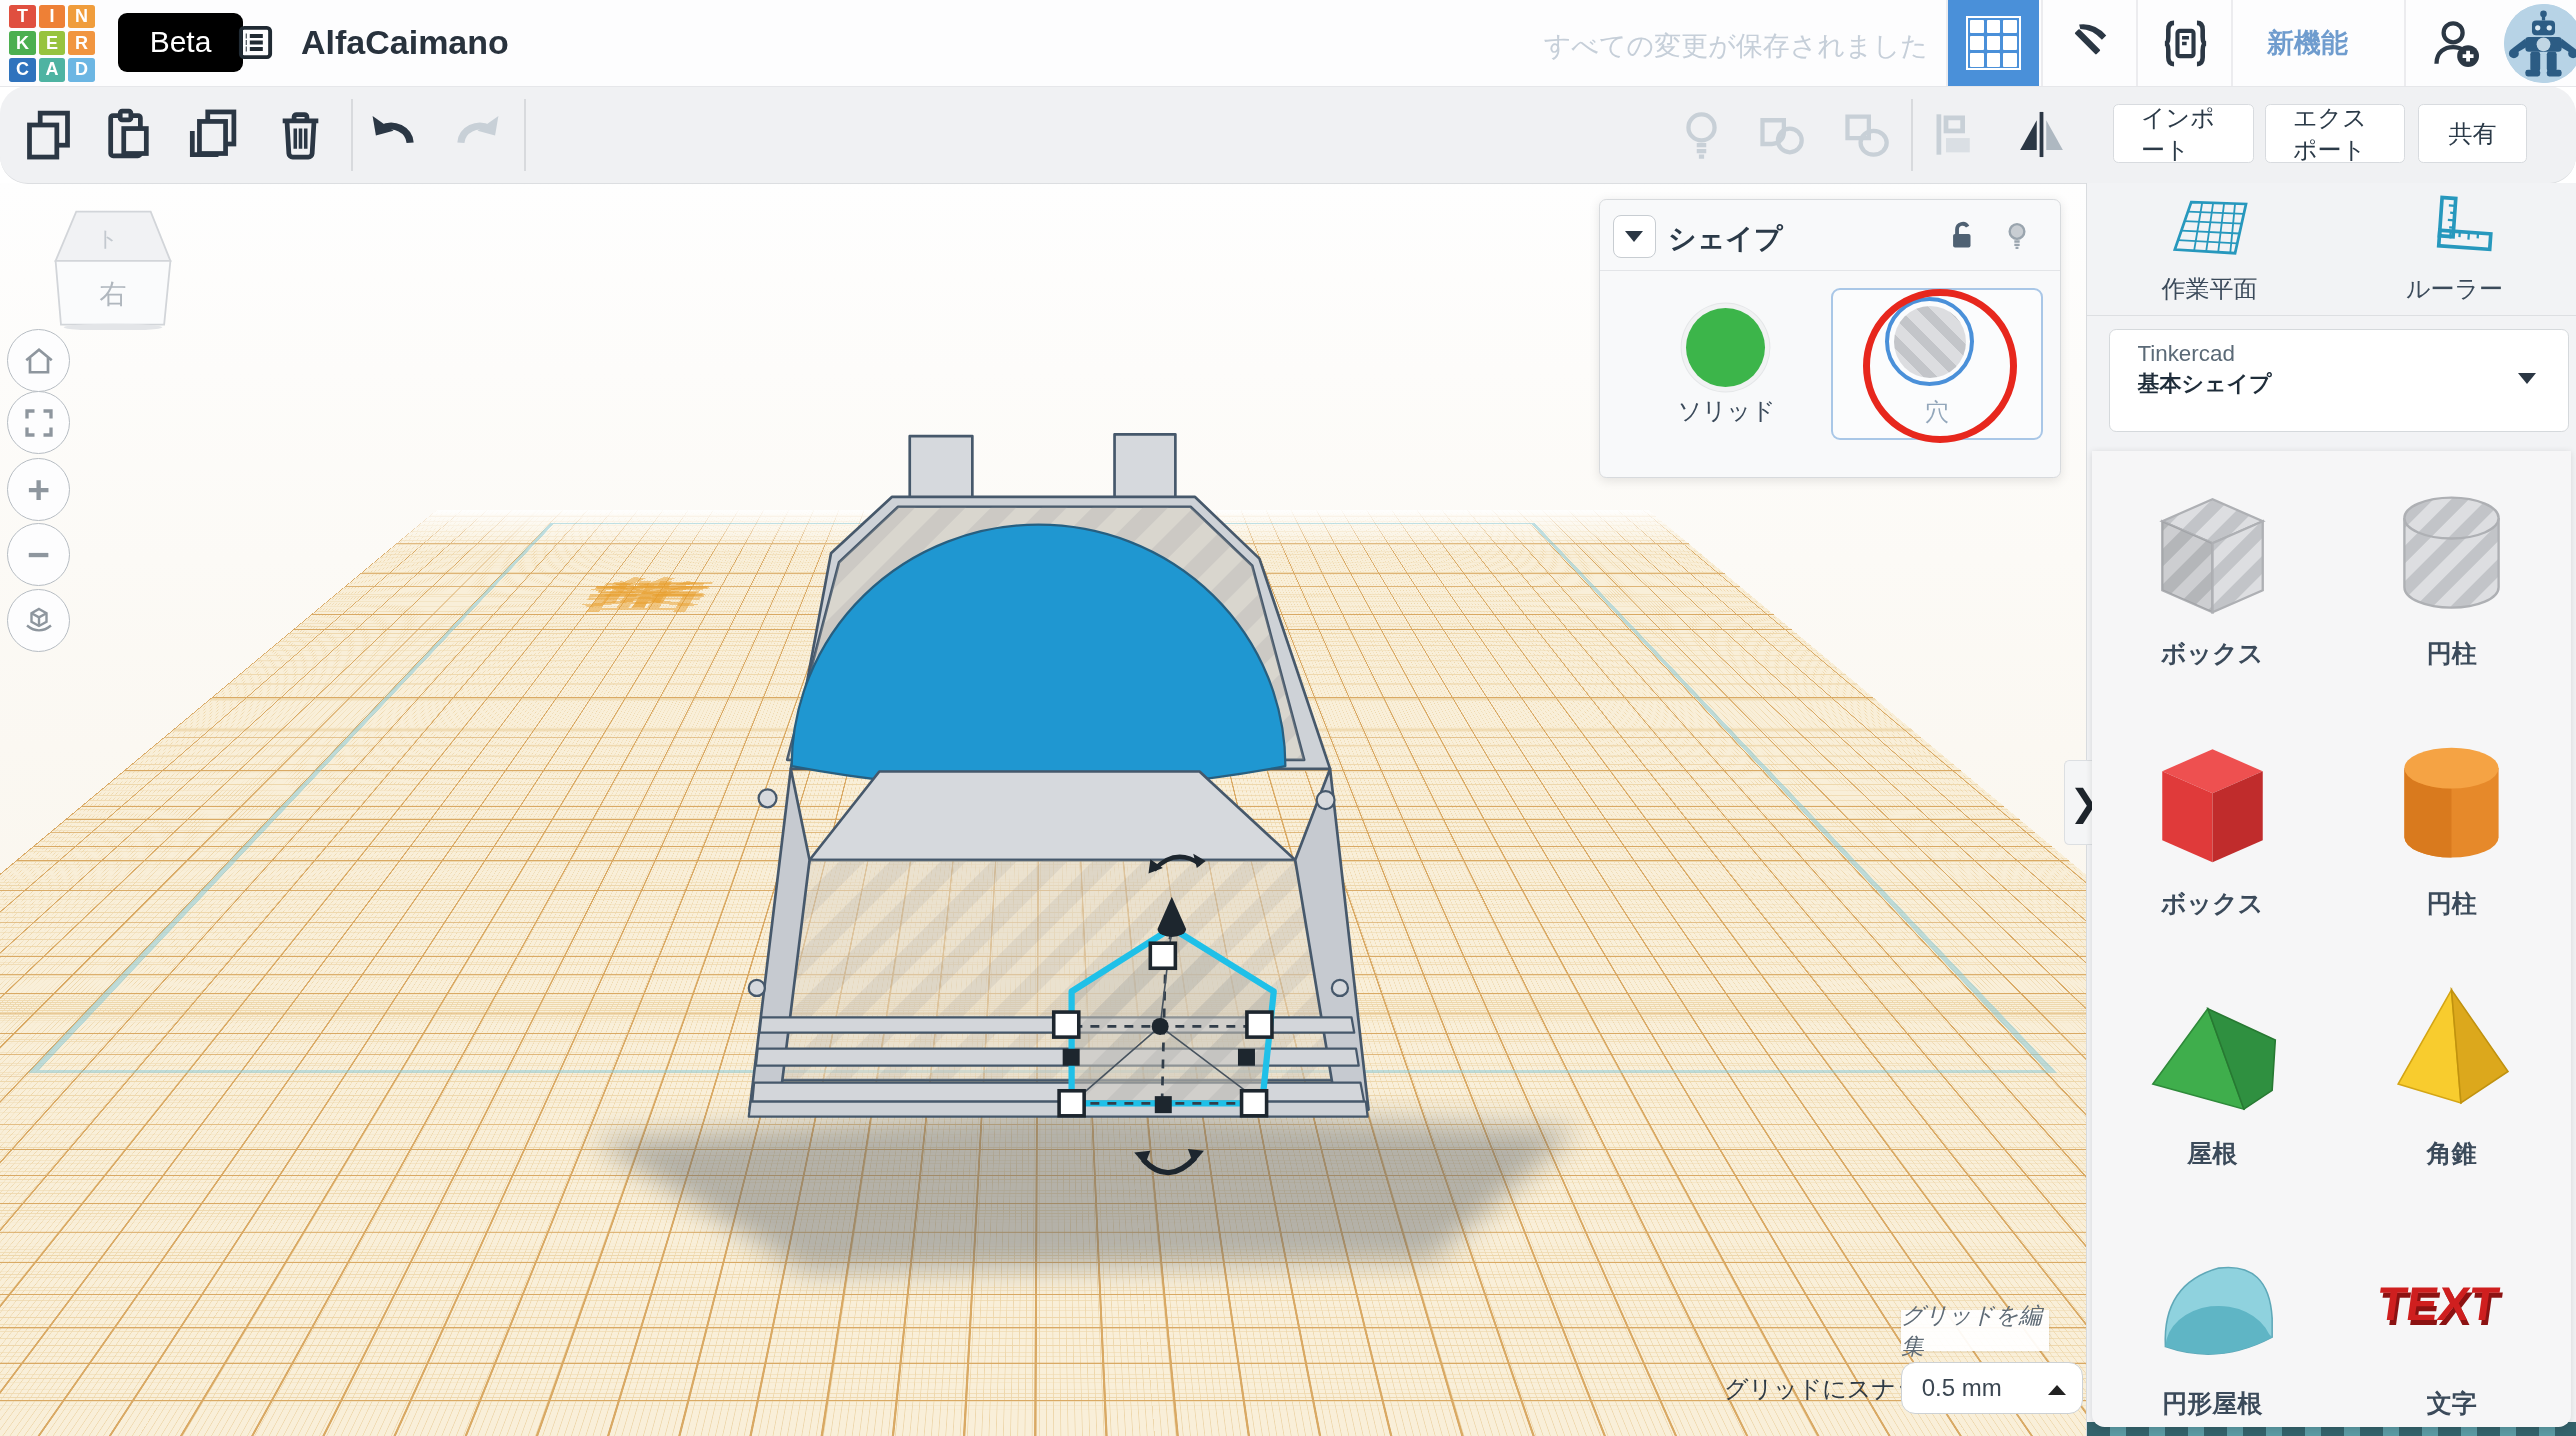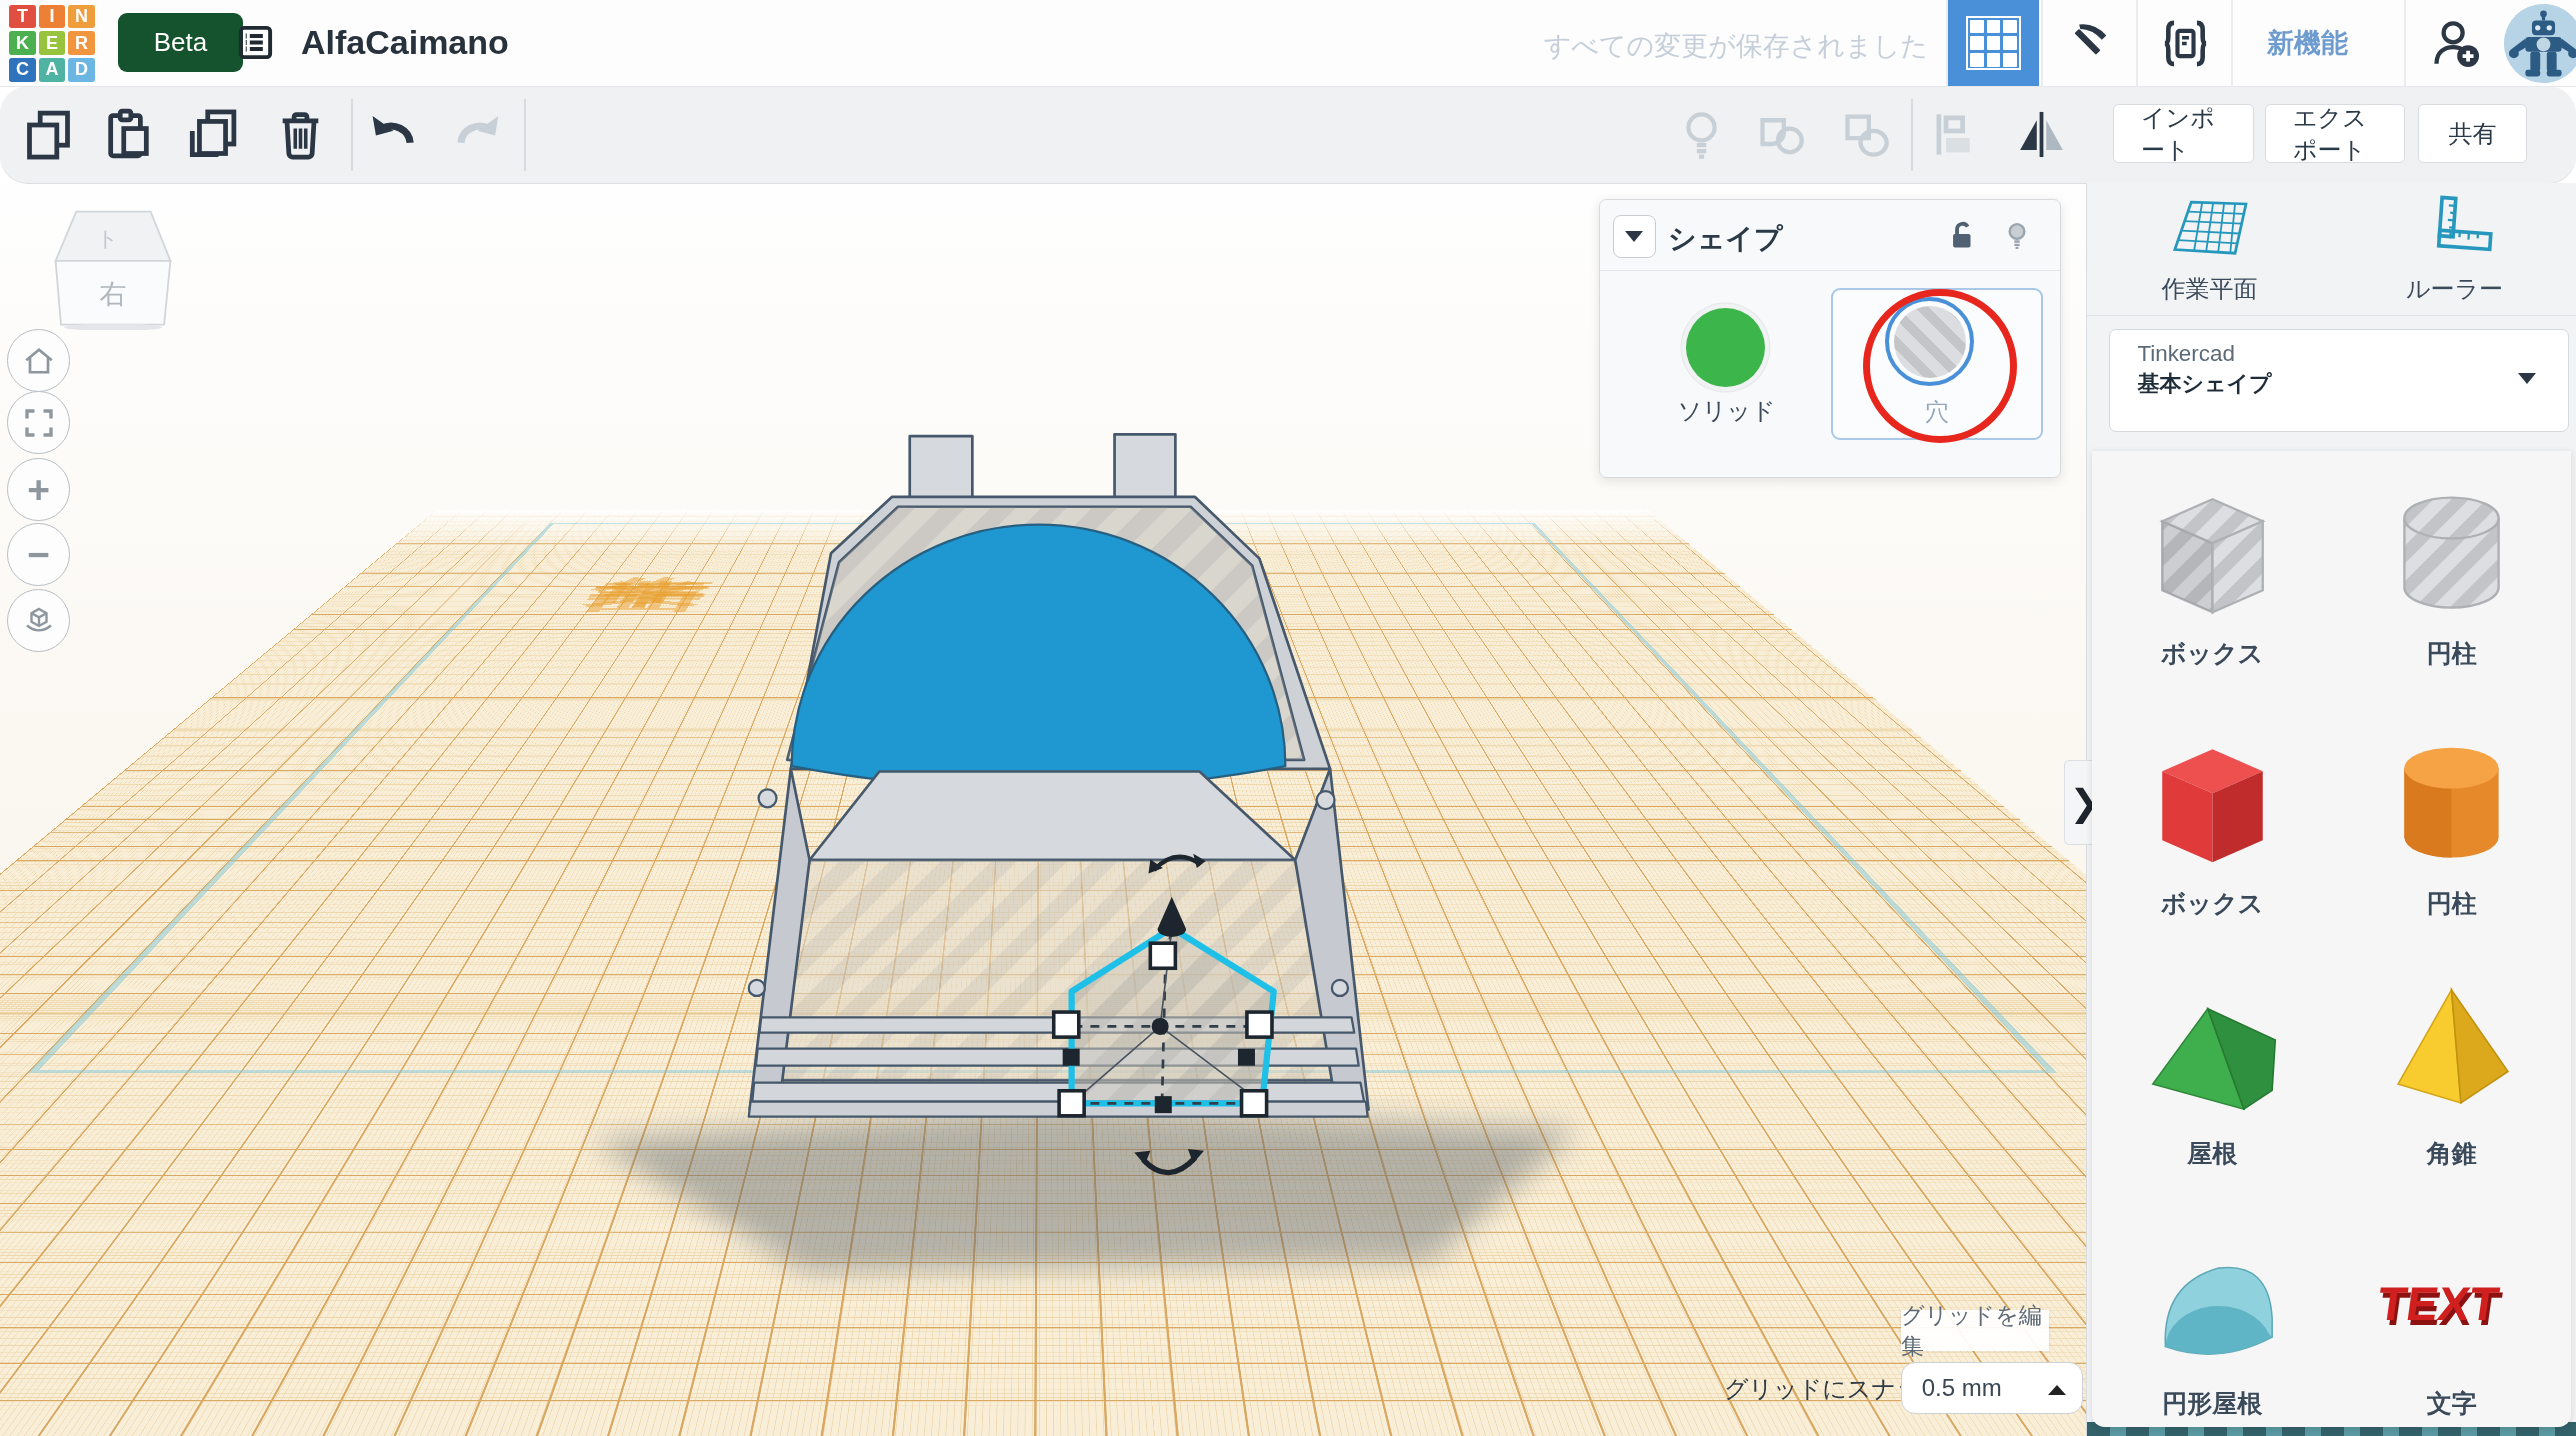--- a/index.html
+++ b/index.html
@@ -8,21 +8,21 @@
     font-family:"Liberation Sans","DejaVu Sans",sans-serif;
     background:#fff;color:#2b3a48;
   }
   
   .header{position:absolute;left:0;top:0;width:2576px;height:86px;background:#fdfdfe;border-bottom:1.8px solid #e6e7ea;z-index:50;}
   .logo{position:absolute;left:9px;top:4.5px;width:86px;height:77px;display:grid;grid-template-columns:repeat(3,1fr);grid-template-rows:repeat(3,1fr);gap:2.7px;}
   .logo span{display:flex;align-items:center;justify-content:center;color:#fff;font-weight:bold;font-size:18px;border-radius:2.7px;}
   .t0{background:#e04f3f}.t1{background:#ee8036}.t2{background:#f09d3c}
   .t3{background:#4caf50}.t4{background:#97c33f}.t5{background:#f1953f}
   .t6{background:#2f73bd}.t7{background:#4eb3a2}.t8{background:#6cb6e3}
-  .beta-btn{position:absolute;left:118px;top:12.5px;width:125px;height:59px;background:#14532d;color:#fff;border-radius:9px;display:flex;align-items:center;justify-content:center;font-size:26px;}
+  .beta-btn{position:absolute;left:118px;top:12.5px;width:125px;height:59px;background:#000000;color:#fff;border-radius:9px;display:flex;align-items:center;justify-content:center;font-size:30px;}
   .doc-menu{position:absolute;left:236px;top:23px;width:39px;height:39px;color:#202a33;}
   .doc-title{position:absolute;left:301px;top:23px;font-size:34px;font-weight:bold;color:#28323d;}
   .save-status{position:absolute;right:648px;top:28px;font-size:27px;color:#c6cfd9;}
   .hd-btn{position:absolute;top:0;height:86px;display:flex;align-items:center;justify-content:center;}
   .hd-sep{position:absolute;top:0;width:1.8px;height:86px;background:#ececef;}
   .grid-btn{left:1948px;width:91px;background:#4a90d9;}
   .grid-ico{width:47px;height:47px;border:2.7px solid #fff;display:grid;grid-template-columns:repeat(3,1fr);grid-template-rows:repeat(3,1fr);gap:2.7px;background:#4a90d9;padding:1.8px;}
   .grid-ico i{background:#fff;border-radius:0.9px;}
   .whats-new{position:absolute;left:2236px;top:0;width:143px;height:86px;display:flex;align-items:center;justify-content:center;font-size:27px;color:#6f9cce;font-weight:bold;}
   .avatar{position:absolute;left:2504px;top:3.6px;width:79px;height:79px;border-radius:50%;background:#b7d3e6;overflow:hidden;}
@@ -47,21 +47,21 @@
   .wp-outline{position:absolute;left:447px;right:447px;top:233px;height:4472px;border:14.3px solid rgba(130,200,218,.5);}
   .wp-watermark{position:absolute;left:716px;top:769px;height:2057px;writing-mode:vertical-rl;text-orientation:upright;
     font-size:358px;font-weight:bold;letter-spacing:45px;color:rgba(232,158,44,.5);}
   .model-svg{position:absolute;left:0;top:0;width:2086px;height:1253px;}
   
   .viewcube{position:absolute;left:52px;top:25px;width:122px;height:122px;}
   .nav-circle{position:absolute;left:7.2px;width:61px;height:61px;border-radius:50%;background:rgba(253,253,254,.95);border:1.8px solid #b6bcc2;color:#8e969e;display:flex;align-items:center;justify-content:center;}
   .nav-circle svg{width:36px;height:36px;}
   .nav-plus{font-size:39px;font-weight:bold;line-height:0;}
   
-  .edit-grid{position:absolute;left:1901px;top:1127px;width:148px;height:41px;background:rgba(255,255,255,.93);border-radius:0;box-shadow:0 0.9px 2.7px rgba(0,0,0,.12);display:flex;align-items:center;justify-content:center;font-size:23px;color:#5f6b76;}
+  .edit-grid{position:absolute;left:1901px;top:1127px;width:148px;height:41px;background:rgba(255,255,255,.93);border-radius:0;box-shadow:0 0.9px 2.7px rgba(0,0,0,.12);display:flex;align-items:center;justify-content:center;font-size:23px;color:#5f6b76;font-style:italic;}
   .snap-label{position:absolute;left:1724px;top:1190px;font-size:24px;color:#2e3a45;}
   .snap-select{position:absolute;left:1901px;top:1179px;width:182px;height:52px;background:#fff;border:1.8px solid #ccd1d5;border-radius:14px;display:flex;align-items:center;font-size:24px;color:#3b4752;padding-left:19.7px;box-sizing:border-box;}
   .caret-up{position:absolute;right:16px;top:22.4px;width:0;height:0;border-left:9px solid transparent;border-right:9px solid transparent;border-bottom:10.7px solid #222;}
   
   .shape-panel{position:absolute;left:1599px;top:199px;width:460px;height:277px;background:#f8f9fa;border:0.9px solid #d7dadd;border-radius:7.2px;box-shadow:0 2.7px 10.7px rgba(0,0,0,.1);z-index:30;}
   .sp-head{position:absolute;left:0;top:0;right:0;height:70px;border-bottom:1.8px solid #e3e5e8;}
   .sp-caret{position:absolute;left:12.5px;top:15px;width:41px;height:41px;background:#fff;border:1.8px solid #c8cdd2;border-radius:8px;display:flex;align-items:center;justify-content:center;}
   .caret-down{width:0;height:0;border-left:9px solid transparent;border-right:9px solid transparent;border-top:11.6px solid #2b3744;}
   .sp-title{position:absolute;left:68px;top:19.7px;font-size:28px;font-weight:bold;color:#2b3a48;}
   .swatch-solid{position:absolute;left:1686px;top:308px;width:79px;height:79px;border-radius:50%;background:#3cb54a;box-shadow:0 0 0 4.5px #f1f2f3,0 0 0 5.4px #e4e6e8;z-index:31;}

